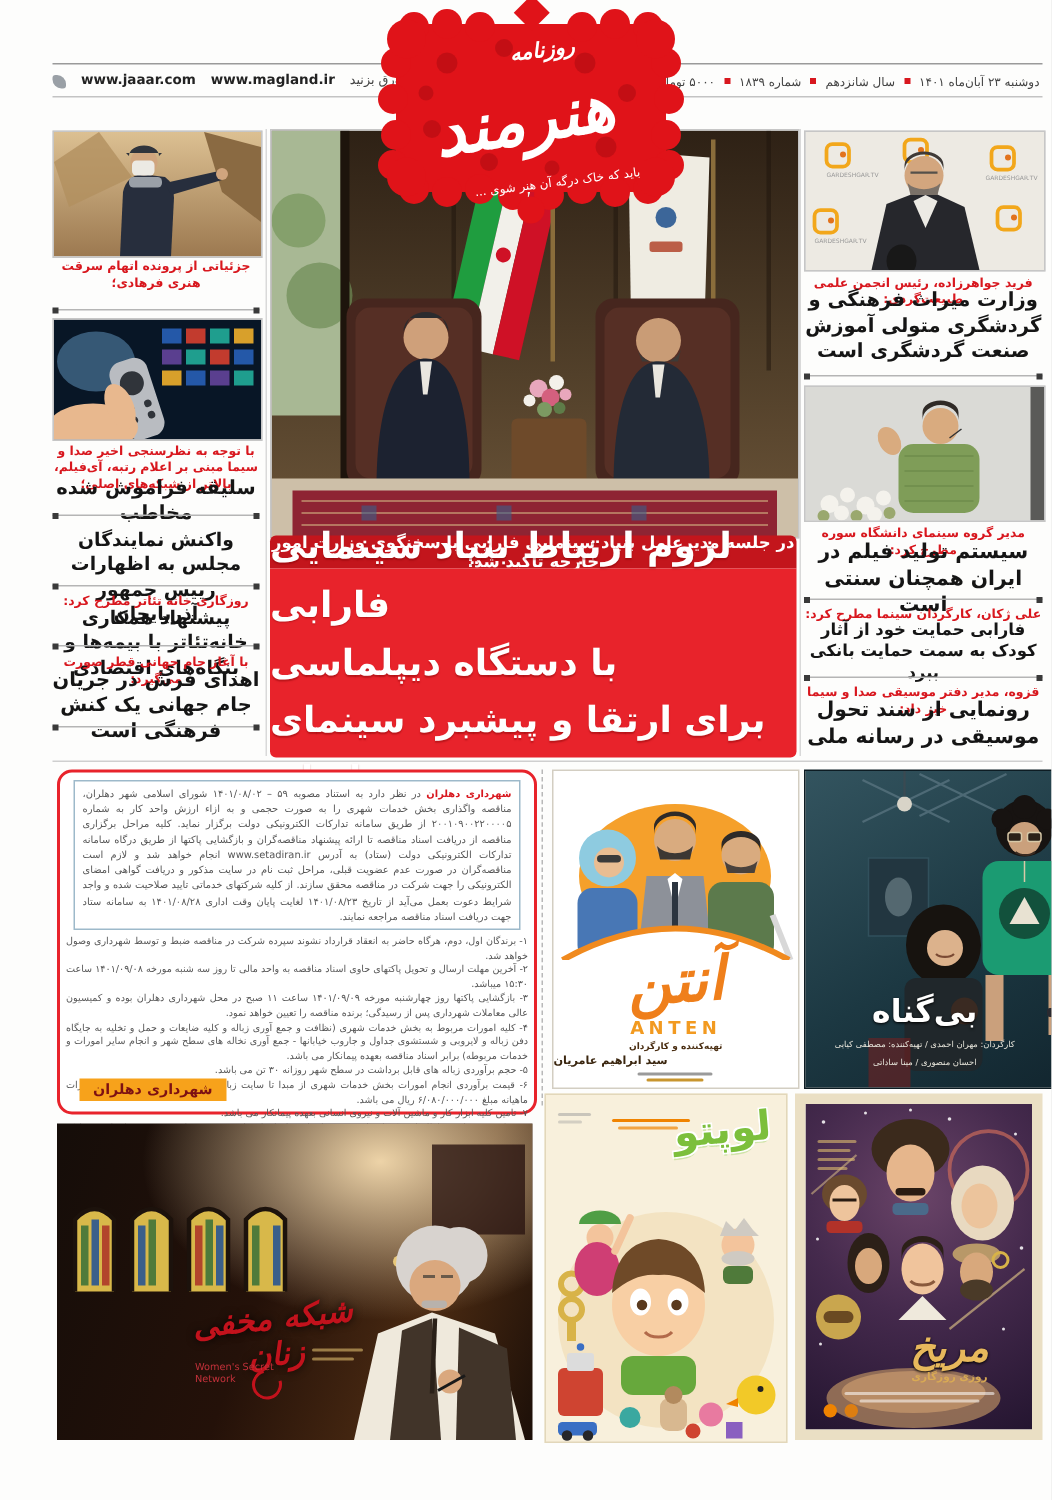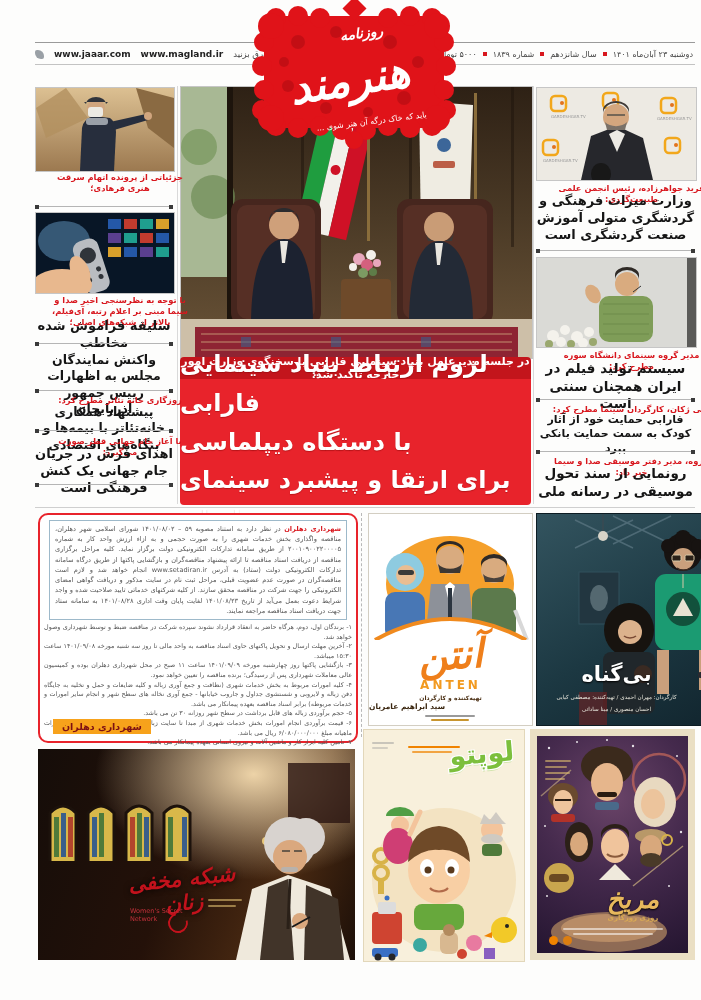--- a/index.html
+++ b/index.html
@@ -1,20 +1,20 @@
 <!DOCTYPE html>
 <html lang="fa"><head>
 <meta charset="utf-8">
 <style>
   html,body{margin:0;padding:0;background:#e9e9e9;}
   .page{position:relative;width:701px;height:1000px;background:#fdfdfc;margin:0 auto;overflow:hidden;
         font-family:"DejaVu Sans","Liberation Sans",sans-serif;}
   .abs{position:absolute;}
   .rtl{direction:rtl;unicode-bidi:embed;}
-  .kick{color:#d8171e;font-weight:bold;font-size:8.3px;text-align:center;line-height:1.3;margin-left:16px;}
+  .kick{color:#d8171e;font-weight:bold;font-size:8.3px;text-align:center;line-height:1.3;}
   .head{color:#151515;font-weight:bold;text-align:center;line-height:1.3;}
   .div-line{height:1px;background:#b5b5b5;}
   .div-line::before,.div-line::after{content:"";position:absolute;top:-1.5px;width:4px;height:4px;background:#3a3a3a;}
   .div-line::before{left:0;}
   .div-line::after{right:0;}
   .ph{overflow:hidden;border:1px solid #c6c6c6;background:#ddd;}
   .hline{height:1px;background:#9a9a9a;}
   .hdr-txt{font-size:9px;color:#333;display:flex;align-items:center;gap:10px;}
   .hdr-right{justify-content:flex-start;font-size:8px;color:#444;gap:6px;}
   .sq{width:4px;height:4px;background:#d8171e;display:inline-block;flex:0 0 auto;}

